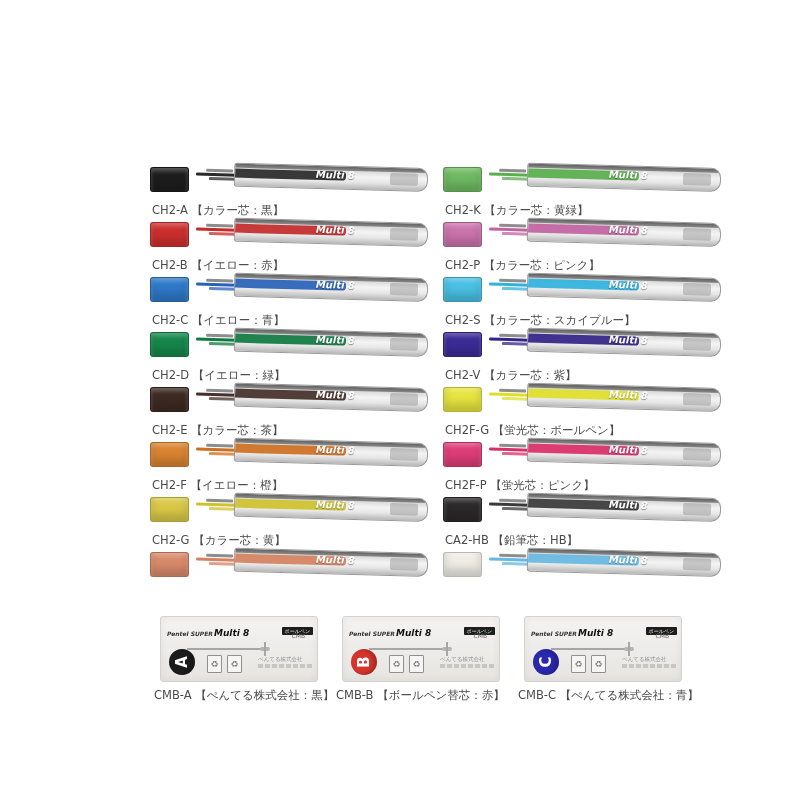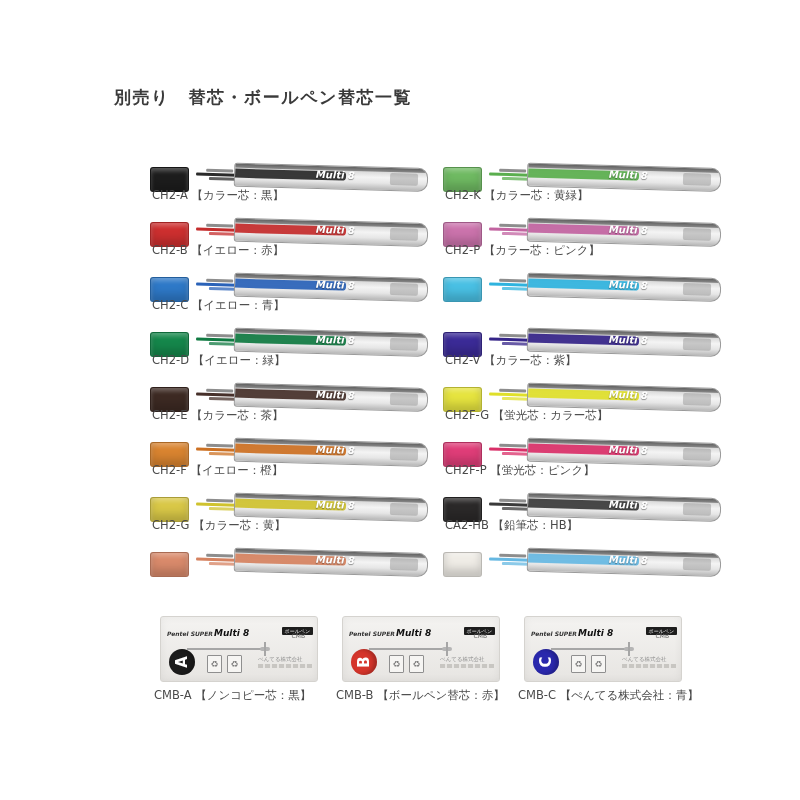--- a/index.html
+++ b/index.html
@@ -25,21 +25,21 @@
   .lead.l3{left:13px;top:9px;width:28px;opacity:.75;}
   .shell{position:absolute;left:38px;top:0;right:0;height:22px;overflow:hidden;
          border:1px solid #9a9a9a;border-radius:3px 10px 10px 3px;
          background:linear-gradient(180deg,#8f8f8f 0%,#d9d9d9 18%,#f4f4f4 45%,#e6e6e6 70%,#b7b7b7 100%);}
   .topline{position:absolute;top:0;left:0;right:0;height:4px;background:rgba(40,40,40,.45);}
   .band{position:absolute;left:0;top:5px;height:9px;width:58%;border-radius:0 4px 4px 0;opacity:.93;}
   .endpiece{position:absolute;right:9px;top:5px;width:28px;height:12px;
             background:rgba(110,110,110,.33);border-radius:2px;}
   .multi{position:absolute;left:42%;top:3px;color:#fff;font-size:10px;font-weight:bold;
          font-style:italic;white-space:nowrap;text-shadow:0 1px 1px rgba(0,0,0,.4);}
-  .rlabel{position:absolute;left:2px;top:25px;font-size:11.5px;color:#4a4a4a;white-space:nowrap;}
+  .rlabel{position:absolute;left:2px;top:40px;font-size:11.5px;color:#4a4a4a;white-space:nowrap;}
 
   
   .packs{position:absolute;left:0;top:616px;width:800px;height:130px;}
   .pack{position:absolute;width:160px;height:110px;}
   .pack.p0{left:160px;} .pack.p1{left:342px;} .pack.p2{left:524px;}
   .blister{position:relative;width:156px;height:64px;border:1px solid #d5d3cf;border-radius:3px;
            background:linear-gradient(180deg,#f4f3f1,#e7e5e2);
            box-shadow:inset 0 0 8px rgba(0,0,0,.06);}
   .pk-top{position:absolute;left:6px;top:4px;right:4px;display:flex;align-items:center;gap:3px;}
   .pk-brand{white-space:nowrap;}
@@ -61,21 +61,20 @@
   .pk-maker{position:absolute;right:5px;top:39px;width:54px;font-size:5.5px;color:#8f8f8f;
             line-height:1.25;}
   .pk-maker::after{content:"";display:block;margin-top:1.5px;height:4px;width:100%;
             background:repeating-linear-gradient(90deg,#c8c6c2 0 5px,#e7e5e2 5px 7px);}
   .plabel{position:absolute;left:-6px;top:72px;font-size:11.5px;color:#4a4a4a;white-space:nowrap;}
 </style>
 </head>
 <body>
 
 <div class="page">
-  <div class="title">別売り　替芯・ボールペン替芯一覧</div>
 
   <div class="col col-left">
 
     <div class="refill">
       <div class="cap" style="background-color: rgb(29, 29, 29);"></div>
       <div class="tube">
         <span class="leads">
             <i class="lead l1"></i>
             <i class="lead l2" style="background-color: rgb(42, 42, 42);"></i>
             <i class="lead l3" style="background-color: rgb(42, 42, 42);"></i>
@@ -252,20 +251,21 @@
             <i class="lead l2" style="background-color: rgb(47, 179, 222);"></i>
             <i class="lead l3" style="background-color: rgb(47, 179, 222);"></i>
           </span>
         <span class="shell">
             <i class="band" style="background-color: rgb(47, 179, 222);"></i>
             <i class="topline"></i>
             <i class="endpiece"></i>
             <span class="multi">Multi 8</span>
           </span>
       </div>
+      <div class="rlabel">CH2-S 【カラー芯：スカイブルー】</div>
     </div>
     <div class="refill">
       <div class="cap" style="background-color: rgb(59, 43, 151);"></div>
       <div class="tube">
         <span class="leads">
             <i class="lead l1"></i>
             <i class="lead l2" style="background-color: rgb(53, 36, 136);"></i>
             <i class="lead l3" style="background-color: rgb(53, 36, 136);"></i>
           </span>
         <span class="shell">
@@ -285,21 +285,21 @@
             <i class="lead l2" style="background-color: rgb(223, 223, 42);"></i>
             <i class="lead l3" style="background-color: rgb(223, 223, 42);"></i>
           </span>
         <span class="shell">
             <i class="band" style="background-color: rgb(223, 223, 42);"></i>
             <i class="topline"></i>
             <i class="endpiece"></i>
             <span class="multi">Multi 8</span>
           </span>
       </div>
-      <div class="rlabel">CH2F-G 【蛍光芯：カラー芯】</div>
+      <div class="rlabel">CH2F-G 【蛍光芯：ボールペン】</div>
     </div>
     <div class="refill">
       <div class="cap" style="background-color: rgb(223, 61, 120);"></div>
       <div class="tube">
         <span class="leads">
             <i class="lead l1"></i>
             <i class="lead l2" style="background-color: rgb(217, 47, 104);"></i>
             <i class="lead l3" style="background-color: rgb(217, 47, 104);"></i>
           </span>
         <span class="shell">
@@ -357,21 +357,21 @@
         <i class="needle-shaft"></i>
         <i class="needle-disc"></i>
         <i class="needle-plunger"></i>
         <span class="pk-letter" style="background-color: rgb(28, 28, 28);">A</span>
         <span class="pk-recycles">
             <span class="rc">♻</span>
             <span class="rc">♻</span>
           </span>
         <span class="pk-maker">ぺんてる株式会社</span>
       </div>
-      <div class="plabel">CMB-A 【ノンコピー芯：黒】</div>
+      <div class="plabel">CMB-A 【ぺんてる株式会社：黒】</div>
     </div>
     <div class="pack p1">
       <div class="blister">
         <div class="pk-top">
           <span class="pk-brand"><span class="bp">Pentel SUPER</span><span class="bn">Multi 8</span></span>
           <span class="pk-badge">ボールペン</span>
         </div>
         <div class="pk-model">CMB</div>
         <i class="needle-shaft"></i>
         <i class="needle-disc"></i>

